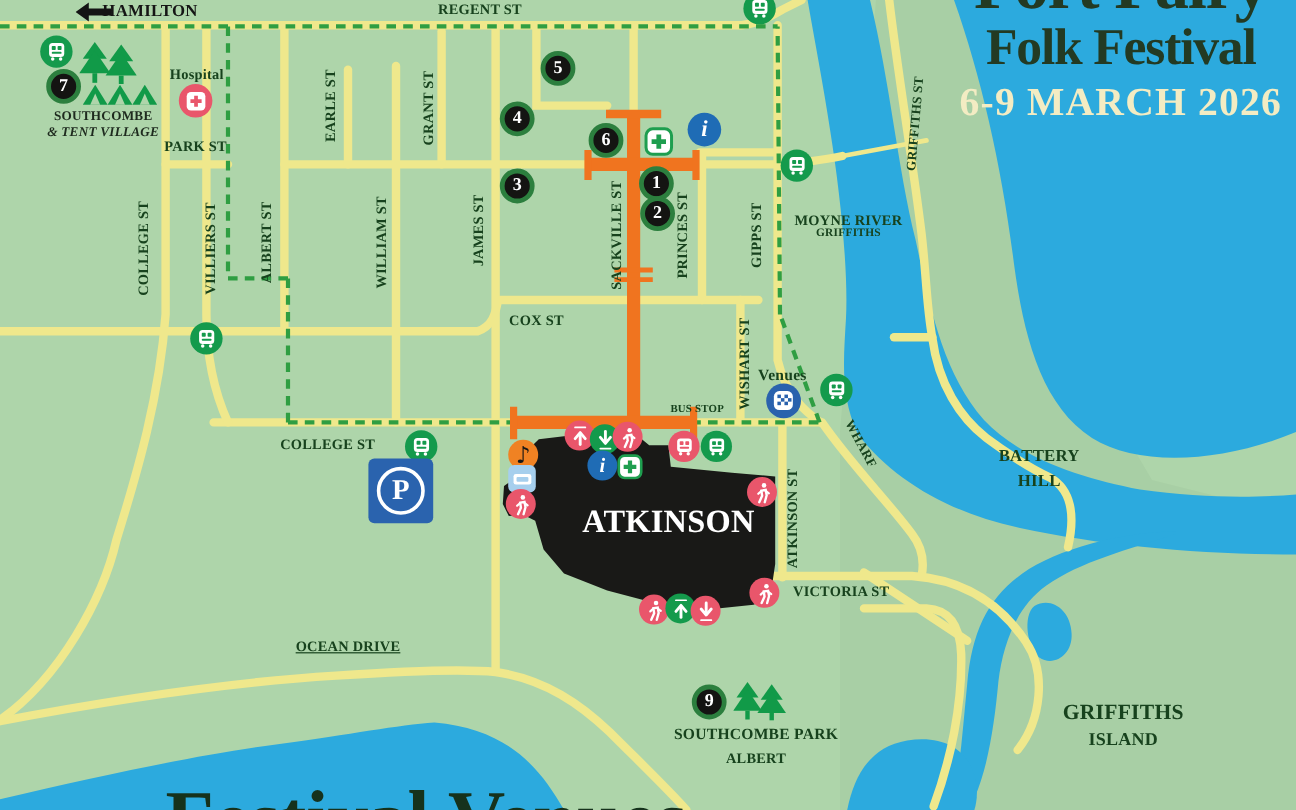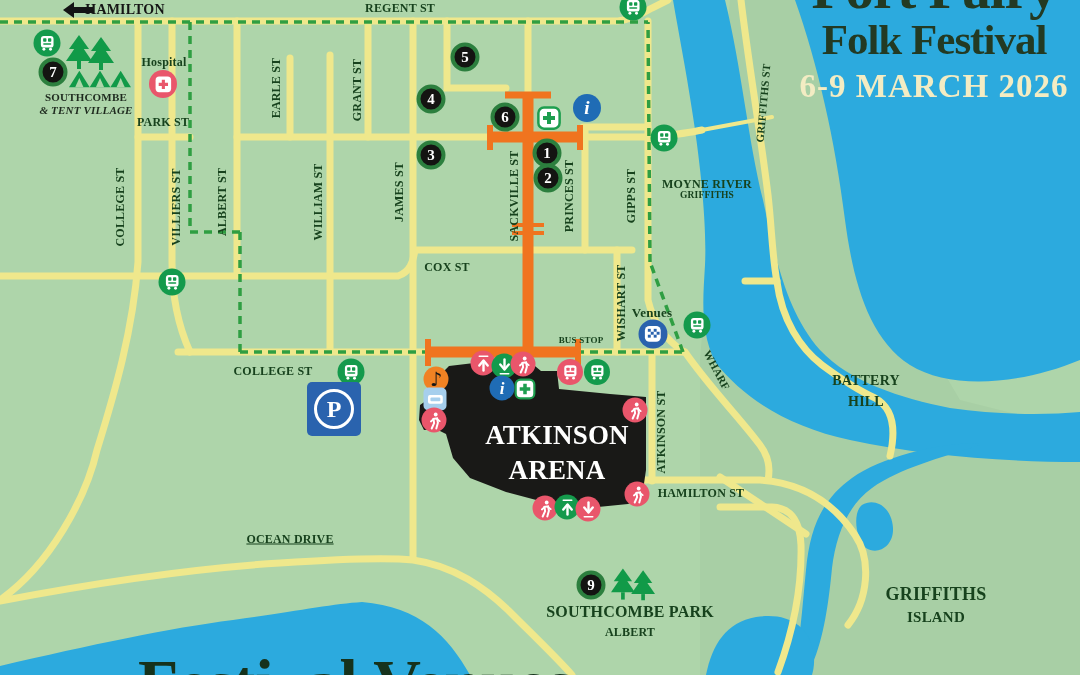--- a/index.html
+++ b/index.html
@@ -113,30 +113,29 @@
       <div class="lbl" style="left: 763px; top: 103px; font-size: 11px; transform: translate(-50%, -50%) rotate(-85deg);">GRIFFITHS ST</div>
       <div class="lbl" style="left: 707px; top: 184px; font-size: 12px; transform: translate(-50%, -50%);">MOYNE RIVER</div>
       <div class="lbl" style="left: 707px; top: 195px; font-size: 9.5px; transform: translate(-50%, -50%);">GRIFFITHS</div>
       <div class="lbl" style="left: 447px; top: 267px; font-size: 12px; transform: translate(-50%, -50%);">COX ST</div>
       <div class="lbl" style="left: 621px; top: 303px; font-size: 12px; transform: translate(-50%, -50%) rotate(-90deg);">WISHART ST</div>
       <div class="lbl" style="left: 652px; top: 313px; font-size: 13px; transform: translate(-50%, -50%);">Venues</div>
       <div class="lbl" style="left: 581px; top: 340px; font-size: 9px; transform: translate(-50%, -50%);">BUS STOP</div>
       <div class="lbl" style="left: 717px; top: 370px; font-size: 11px; transform: translate(-50%, -50%) rotate(62deg);">WHARF</div>
       <div class="lbl" style="left: 273px; top: 371px; font-size: 12px; transform: translate(-50%, -50%);">COLLEGE ST</div>
       <div class="lbl" style="left: 661px; top: 432px; font-size: 12px; transform: translate(-50%, -50%) rotate(-90deg);">ATKINSON ST</div>
-      <div class="lbl" style="left: 701px; top: 493px; font-size: 12px; transform: translate(-50%, -50%);">HAMILTON ST</div>
+      <div class="lbl" style="left: 701px; top: 493px; font-size: 12px; transform: translate(-50%, -50%);">VICTORIA ST</div>
       <div class="lbl" style="left: 866px; top: 381px; font-size: 14px; transform: translate(-50%, -50%);">BATTERY</div>
       <div class="lbl" style="left: 866px; top: 402px; font-size: 14px; transform: translate(-50%, -50%);">HILL</div>
       <div class="lbl" style="left: 290px; top: 539px; font-size: 12px; transform: translate(-50%, -50%); text-decoration: underline;">OCEAN DRIVE</div>
-      <div class="lbl" style="left: 630px; top: 612px; font-size: 16px; transform: translate(-50%, -50%);">SOUTHCOMBE PARK</div>
+      <div class="lbl" style="left: 630px; top: 612px; font-size: 13px; transform: translate(-50%, -50%);">SOUTHCOMBE PARK</div>
       <div class="lbl" style="left: 630px; top: 632px; font-size: 12px; transform: translate(-50%, -50%);">ALBERT</div>
       <div class="lbl" style="left: 936px; top: 594px; font-size: 18px; transform: translate(-50%, -50%);">GRIFFITHS</div>
       <div class="lbl" style="left: 936px; top: 617px; font-size: 15px; transform: translate(-50%, -50%);">ISLAND</div>
       <div class="lbl" style="left: 557px; top: 435px; font-size: 27px; color: rgb(255, 255, 255); transform: translate(-50%, -50%);">ATKINSON</div>
-      <div class="lbl" style="left: 557px; top: 470px; font-size: 27px; color: rgb(255, 255, 255); transform: translate(-50%, -50%);">ARENA</div>
       <div class="marker" style="left: 53px; top: 72px;">7</div>
       <div class="marker" style="left: 465px; top: 57px;">5</div>
       <div class="marker" style="left: 431px; top: 99px;">4</div>
       <div class="marker" style="left: 505px; top: 117px;">6</div>
       <div class="marker" style="left: 547px; top: 153px;">1</div>
       <div class="marker" style="left: 548px; top: 178px;">2</div>
       <div class="marker" style="left: 431px; top: 155px;">3</div>
       <div class="marker" style="left: 591px; top: 585px;">9</div>
       <div class="icon " style="left: 78px; top: 10px; width: 30px; height: 17px;">
         <svg viewBox="0 0 30 16" width="100%" height="100%">

